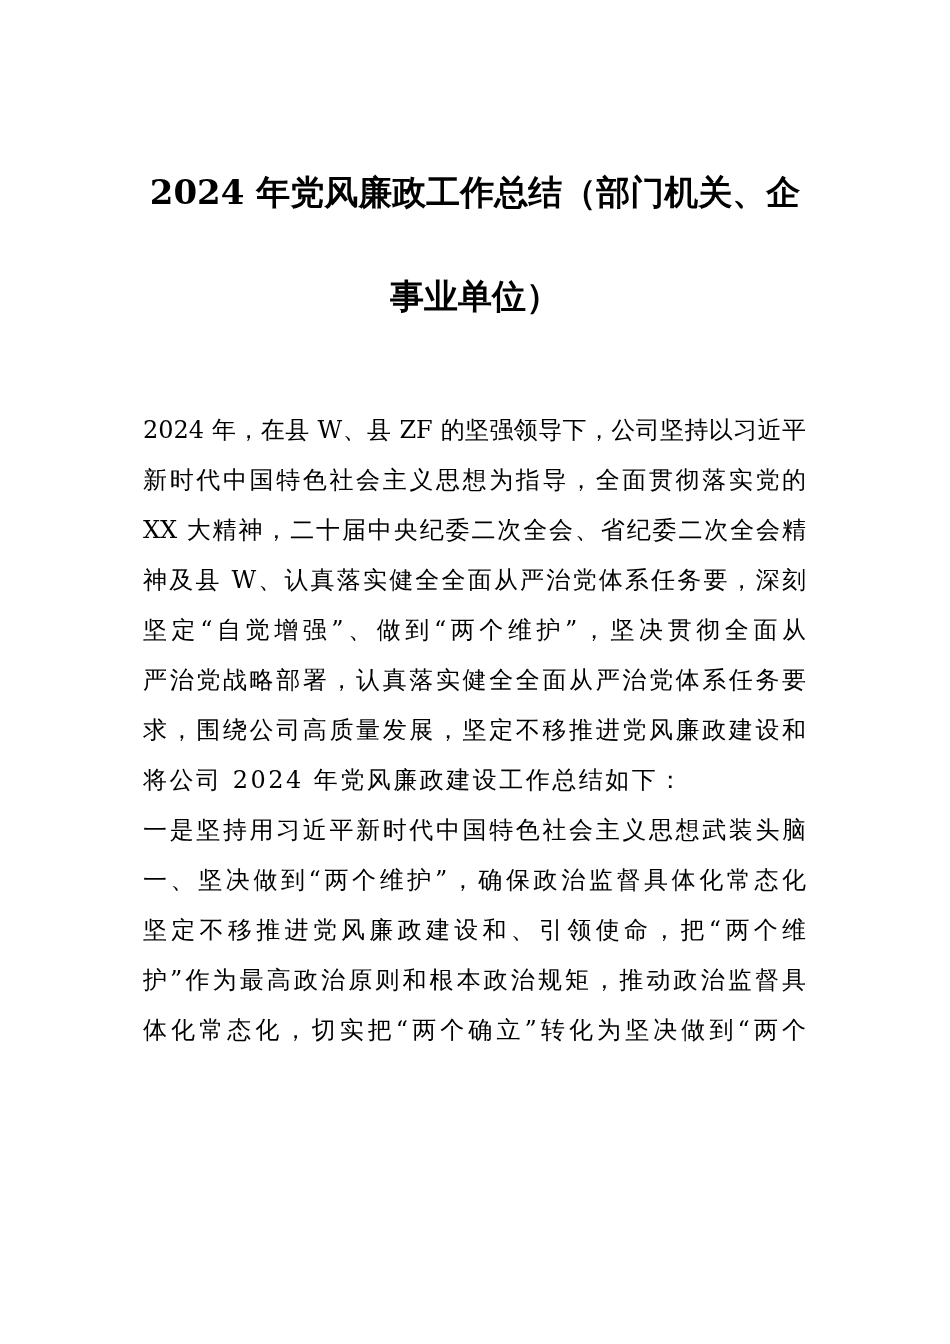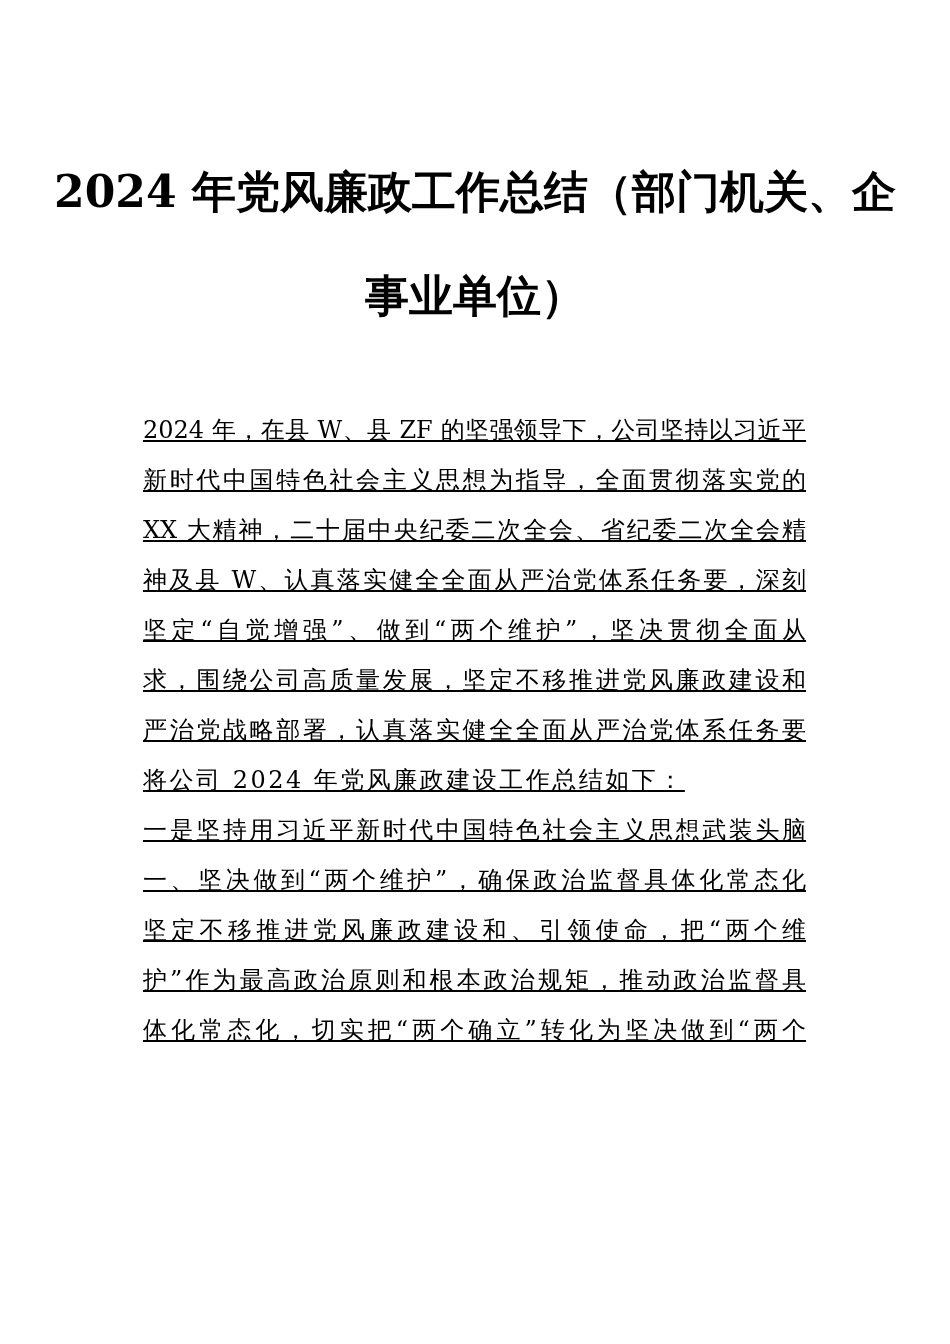--- a/index.html
+++ b/index.html
@@ -13,42 +13,41 @@
     height: 1344px;
     background: #ffffff;
     overflow: hidden;
     font-family: "DejaVu Serif", "Liberation Serif", serif;
     color: #000000;
   }
   .doc-title {
     margin-top: 140px;
     text-align: center;
     font-weight: bold;
-    font-size: 44px;
+    font-size: 34px;
     color: #000000;
   }
   .doc-title .title-line {
     line-height: 104px;
     white-space: nowrap;
   }
   .doc-body {
     margin-top: 57px;
     margin-left: 143px;
     margin-right: 144px;
     font-size: 24px;
     color: #000000;
   }
   .doc-body .body-line {
     line-height: 50px;
     height: 50px;
     white-space: nowrap;
     text-align: justify;
     text-align-last: justify;
     text-justify: inter-character;
-    text-decoration: underline;
   }
   .doc-body .body-line.no-stretch {
     text-align: right;
     text-align-last: left;
     letter-spacing: 2.5px;
     white-space: nowrap;
   }
 </style>
 </head>
 <body>
@@ -59,22 +58,22 @@
     <div class="title-line">2024 年党风廉政工作总结（部门机关、企</div>
     <div class="title-line">事业单位）</div>
   </div>
 
   <div class="doc-body">
     <div class="body-line">2024 年，在县 W、县 ZF 的坚强领导下，公司坚持以习近平</div>
     <div class="body-line">新时代中国特色社会主义思想为指导，全面贯彻落实党的</div>
     <div class="body-line">XX 大精神，二十届中央纪委二次全会、省纪委二次全会精</div>
     <div class="body-line">神及县 W、认真落实健全全面从严治党体系任务要，深刻</div>
     <div class="body-line">坚定“自觉增强”、做到“两个维护”，坚决贯彻全面从</div>
+    <div class="body-line">严治党战略部署，认真落实健全全面从严治党体系任务要</div>
     <div class="body-line">求，围绕公司高质量发展，坚定不移推进党风廉政建设和</div>
-    <div class="body-line">严治党战略部署，认真落实健全全面从严治党体系任务要</div>
     <div class="body-line no-stretch">将公司 2024 年党风廉政建设工作总结如下：</div>
     <div class="body-line">一是坚持用习近平新时代中国特色社会主义思想武装头脑</div>
     <div class="body-line">一、坚决做到“两个维护”，确保政治监督具体化常态化</div>
     <div class="body-line">坚定不移推进党风廉政建设和、引领使命，把“两个维</div>
     <div class="body-line">护”作为最高政治原则和根本政治规矩，推动政治监督具</div>
     <div class="body-line">体化常态化，切实把“两个确立”转化为坚决做到“两个</div>
   </div>
 
 </div>
 

